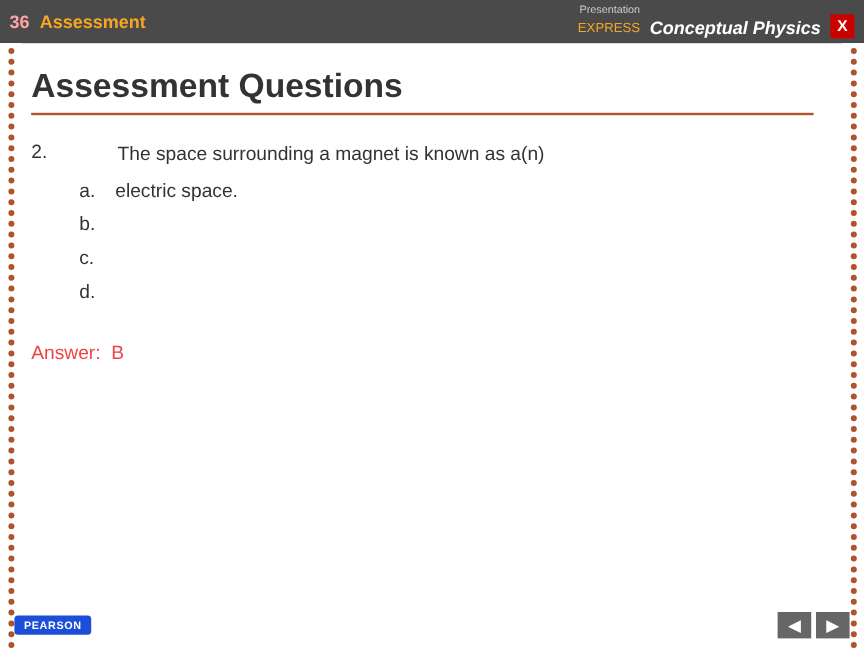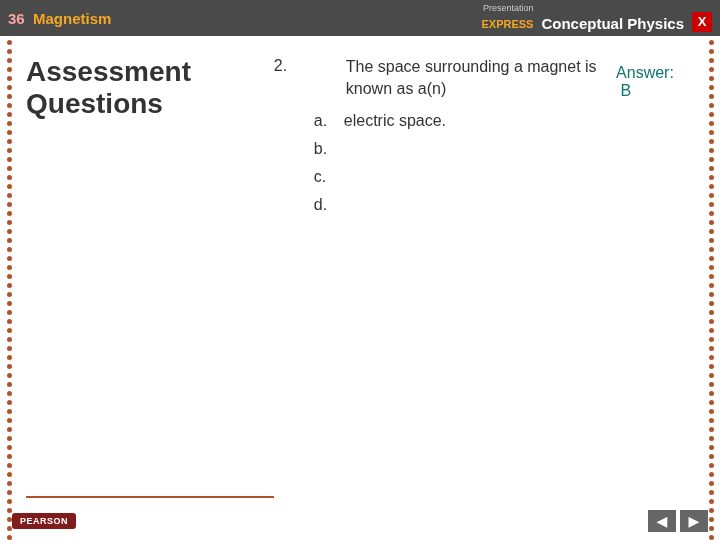--- a/index.html
+++ b/index.html
@@ -51,28 +51,29 @@
     .presentation-express .pres-text {
       font-size: 9px;
       color: #ccc;
       display: block;
       line-height: 1.1;
     }
 
     .presentation-express .express-text {
       font-size: 11px;
       color: #f5a623;
-      font-weight: bold;
+      font-weight: normal;
       margin-top: 16px;
     }
 
     .conceptual-physics {
       color: #fff;
       font-size: 15px;
       font-weight: bold;
+      font-style: italic;
     }
 
     .close-btn {
       background: #c00;
       color: #fff;
       border: none;
       width: 20px;
       height: 20px;
       font-size: 13px;
       cursor: pointer;
@@ -116,21 +117,21 @@
       align-items: center;
       padding: 4px 0;
       gap: 4px;
     }
 
     
     .content {
       flex: 1;
       padding: 20px 24px 20px 8px;
       display: flex;
-      flex-direction: row;
+      flex-direction: column;
     }
 
     .page-title {
       font-size: 28px;
       font-weight: bold;
       color: #333;
       margin-bottom: 22px;
       border-bottom: 2px solid #b0522a;
       padding-bottom: 6px;
     }
@@ -174,38 +175,38 @@
       color: #333;
       line-height: 1.5;
     }
 
     .option-letter {
       min-width: 20px;
     }
 
     .answer-line {
       font-size: 16px;
-      color: #0f766e;
+      color: #ef4444;
       margin-top: 8px;
       font-weight: normal;
     }
 
     
     .footer {
       position: absolute;
       bottom: 8px;
       left: 12px;
       right: 12px;
       display: flex;
       justify-content: space-between;
       align-items: center;
     }
 
     .pearson-logo {
-      background: #7f1d1d;
+      background: #1d4ed8;
       color: #fff;
       font-size: 9px;
       font-weight: bold;
       padding: 3px 8px;
       border-radius: 3px;
       letter-spacing: 0.5px;
       text-align: center;
     }
 
     .nav-arrows {
@@ -225,21 +226,21 @@
       align-items: center;
       justify-content: center;
     }
   </style>
 </head>
 <body>
 
 <div class="header">
   <div class="header-left">
     <span class="number">36</span>
-    &nbsp;<span class="chapter">Magnetism</span>
+    &nbsp;<span class="chapter">Assessment</span>
   </div>
   <div class="header-right">
     <div class="presentation-express">
       <span class="pres-text">Presentation</span>
       <span class="express-text">EXPRESS</span>
     </div>
     <div class="conceptual-physics">Conceptual Physics</div>
     <button class="close-btn">X</button>
   </div>
 </div>

